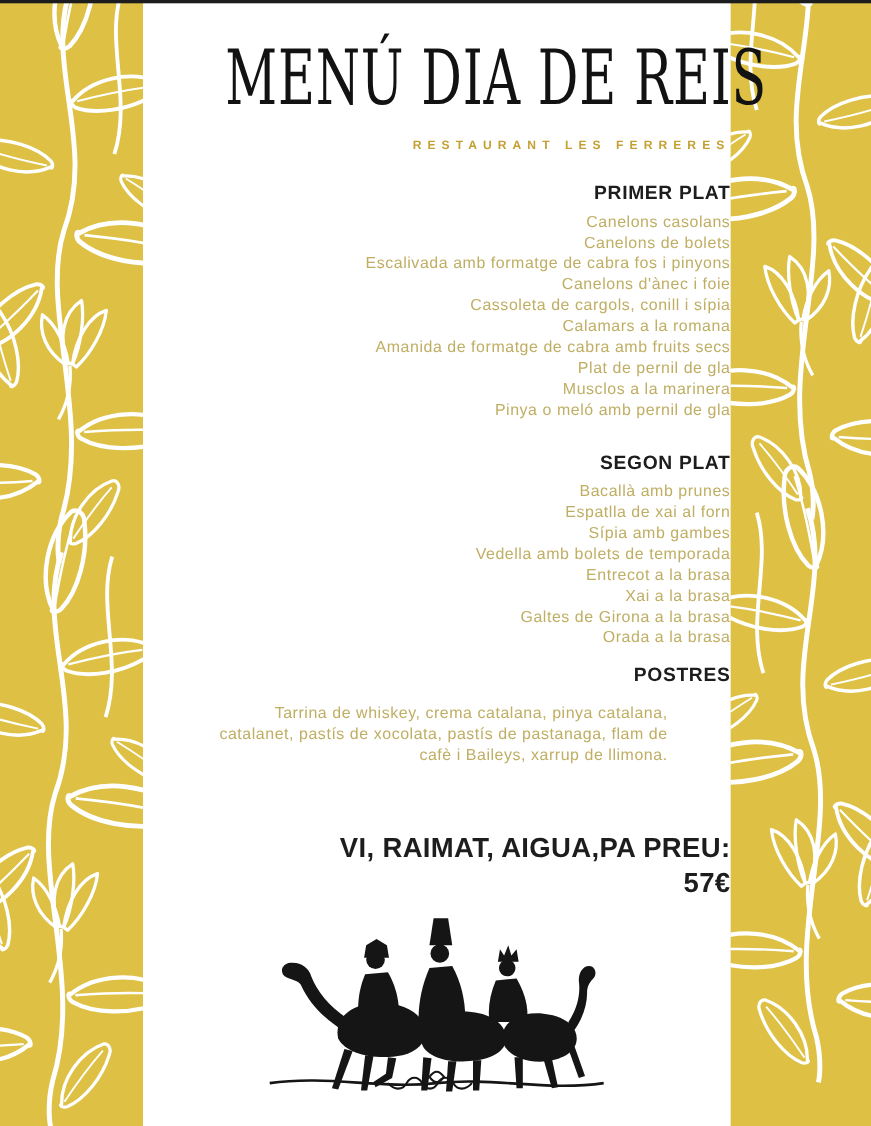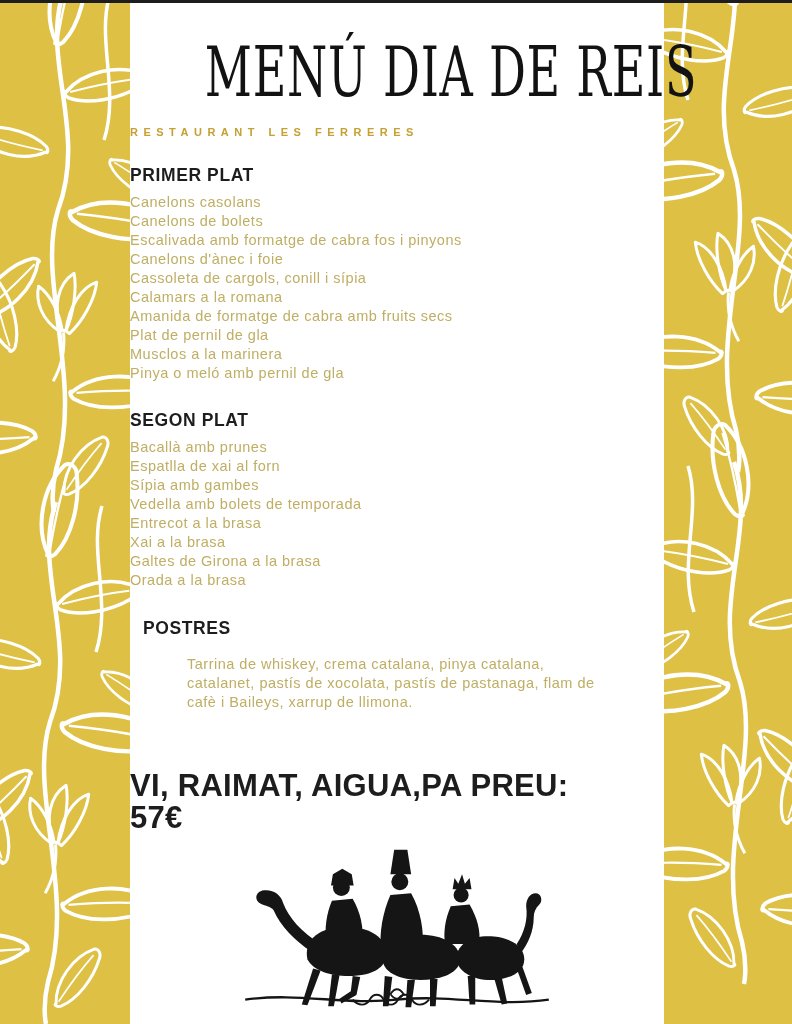--- a/index.html
+++ b/index.html
@@ -9,21 +9,21 @@
     overflow:hidden;
     background:#ffffff;
     font-family:"Liberation Sans", sans-serif;
   }
   .top-edge{position:absolute;top:0;left:0;width:792px;height:3px;background:#1d1d1d;z-index:6;}
   .band{position:absolute;top:0;height:1024px;z-index:1;display:block;}
   .band-left{left:0;width:130px;}
   .band-right{right:0;width:128px;}
   .content{
     position:absolute;left:130px;top:0;width:534px;height:1024px;
-    text-align:left;z-index:2;
+    text-align:right;z-index:2;
   }
   .menu-title{
     margin:40px 0 0 0;
     font-family:"DejaVu Serif", serif;
     font-weight:500;
     font-size:64px;
     line-height:1.0;
     color:#121212;
     letter-spacing:1px;
     transform:scale(0.72,1.08);
@@ -39,36 +39,36 @@
     white-space:nowrap;
   }
   .menu-section{margin:0;}
   .section-heading{
     margin:27px 0 7px 0;
     font-size:17.5px;
     font-weight:bold;
     letter-spacing:0.6px;
     color:#1d1d1d;
   }
-  .sec-postres .section-heading{margin-top:28px;padding-left:13px;}
+  .sec-postres .section-heading{margin-top:13px;padding-left:13px;}
   .menu-items{color:#bfae63;}
   .menu-item{
     font-size:14.5px;
     line-height:19px;
     letter-spacing:0.5px;
     color:#bfae63;
   }
   .menu-items.paragraph .menu-item{
     max-width:420px;margin:16px auto;
   }
   .price-block{
     margin-top:58px;
     color:#1d1d1d;
     font-weight:bold;
-    font-size:31px;
+    font-size:25px;
     line-height:32px;
     letter-spacing:0.3px;
   }
   .illustration-wrap{margin-top:12px;}
   .kings-svg{display:block;margin:0 auto;}
 </style>
 </head>
 <body>
 
 <svg width="0" height="0" style="position:absolute" aria-hidden="true">

